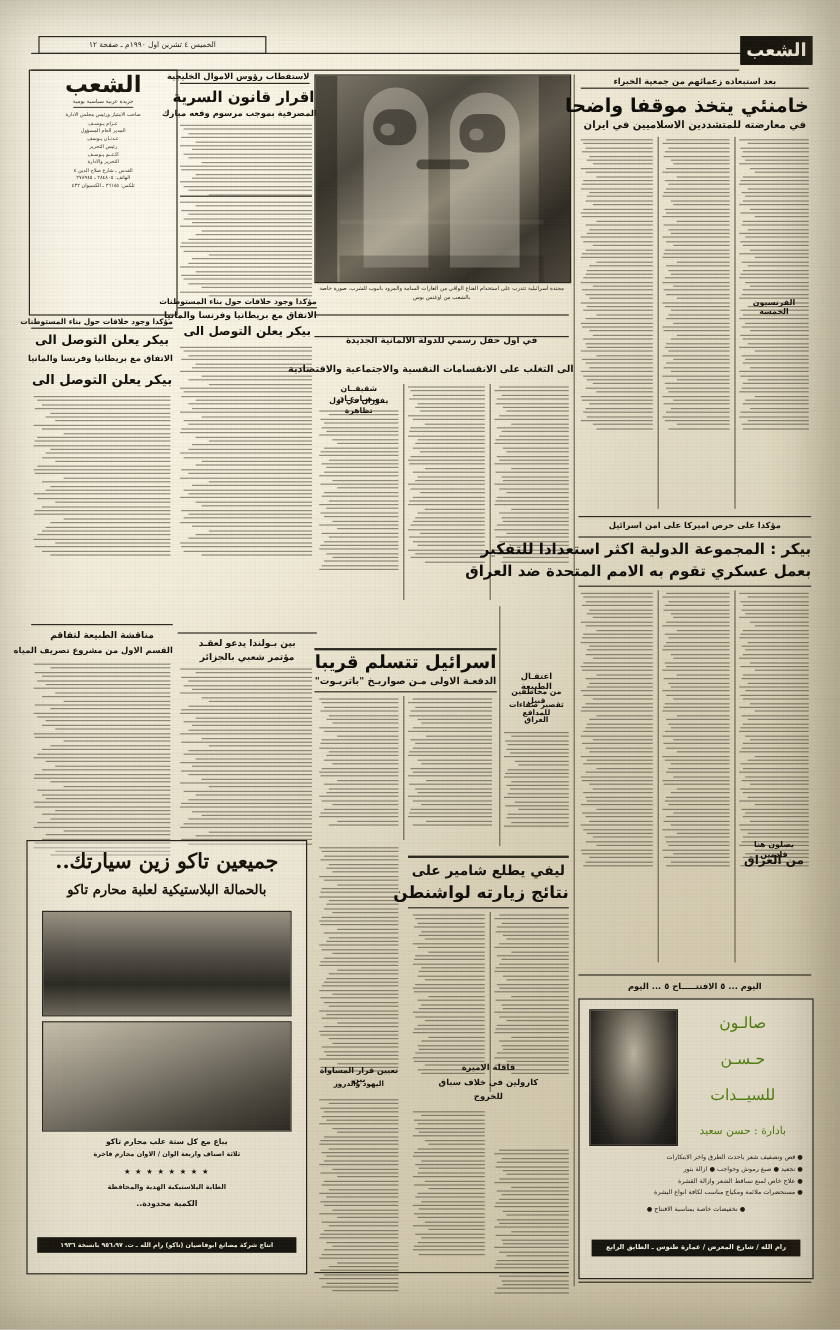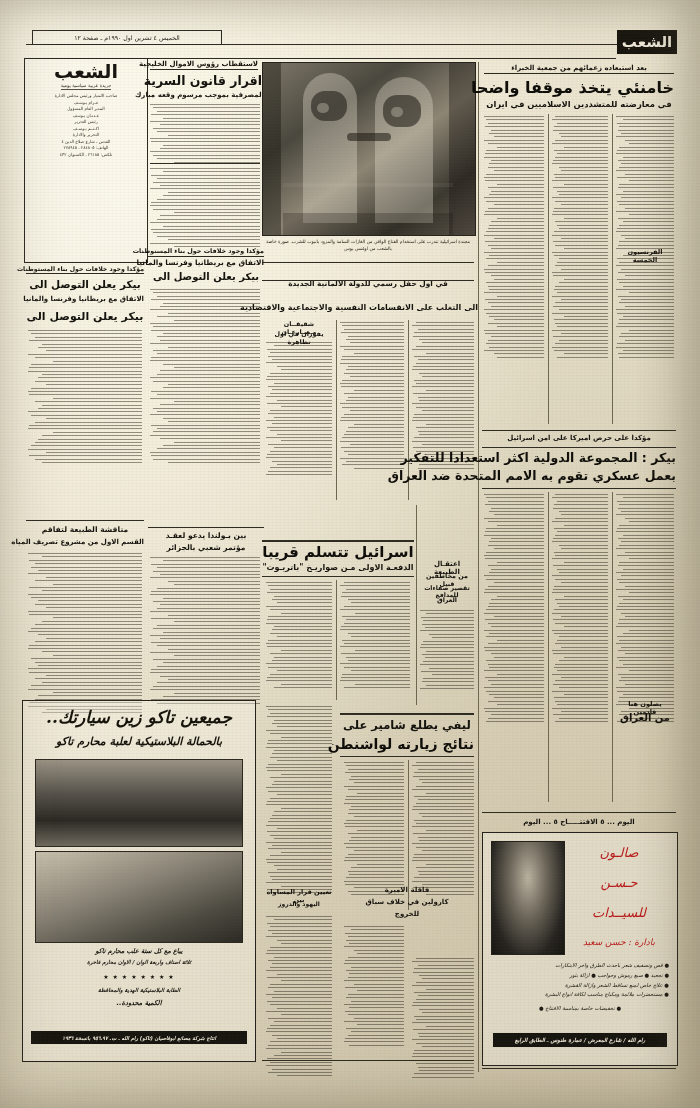--- a/index.html
+++ b/index.html
@@ -81,37 +81,37 @@
     position:absolute;border:1px solid #25231c;
     background:linear-gradient(145deg,#7e7869 0%,#4a473e 30%,#8d8675 55%,#3b382f 80%,#6e675a 100%);
     overflow:hidden;
   }
   .photo .v{position:absolute;background:rgba(25,22,17,.55);}
   .photo .l{position:absolute;background:rgba(235,230,212,.35);}
   .cap{position:absolute;font-size:4.6px;color:#262318;text-align:center;line-height:1.6;}
   .smallhead{position:absolute;font-size:7px;font-weight:bold;color:#14120d;text-align:center;}
 
   
-  .ad{position:absolute;border:1.4px solid #24221b;background:rgba(255,253,243,.35);font-style:italic;}
+  .ad{position:absolute;border:1.4px solid #24221b;background:rgba(255,253,243,.35);}
   .ad-script{
     position:absolute;font-size:17px;color:#141209;text-align:center;white-space:nowrap;
     font-family:"DejaVu Serif",serif;font-weight:bold;
   }
   .ad-script2{
     position:absolute;font-size:11px;color:#141209;text-align:center;white-space:nowrap;
     font-family:"DejaVu Serif",serif;font-weight:bold;
   }
   .ad-photo{
     position:absolute;border:1px solid #2a271f;
     background:linear-gradient(180deg,#9a9384 0%,#55514a 40%,#2b2924 70%,#6f6a5e 100%);
   }
   .ad-foot{position:absolute;font-size:5.4px;font-weight:bold;color:#17150f;text-align:center;white-space:nowrap;}
   .ad-stars{position:absolute;font-size:6px;letter-spacing:1px;color:#17150f;text-align:center;}
 
-  .salon-title{position:absolute;text-align:center;color:#b91c1c;font-family:"DejaVu Serif",serif;}
+  .salon-title{position:absolute;text-align:center;color:#4d7c0f;font-family:"DejaVu Serif",serif;}
   .salon-t1{font-size:13px;letter-spacing:3px;}
   .bullet-list{position:absolute;font-size:5.3px;color:#1d1b14;line-height:1.85;text-align:right;}
   .bullet-list div{white-space:nowrap;}
   .salon-bar{
     position:absolute;background:#17150f;color:#f2eddc;font-size:5.6px;font-weight:bold;
     display:flex;align-items:center;justify-content:center;letter-spacing:.2px;
   }
   .dayline{position:absolute;font-size:7px;font-weight:bold;color:#14120d;text-align:center;white-space:nowrap;}
   .portrait{
     position:absolute;border:1px solid #23211a;

